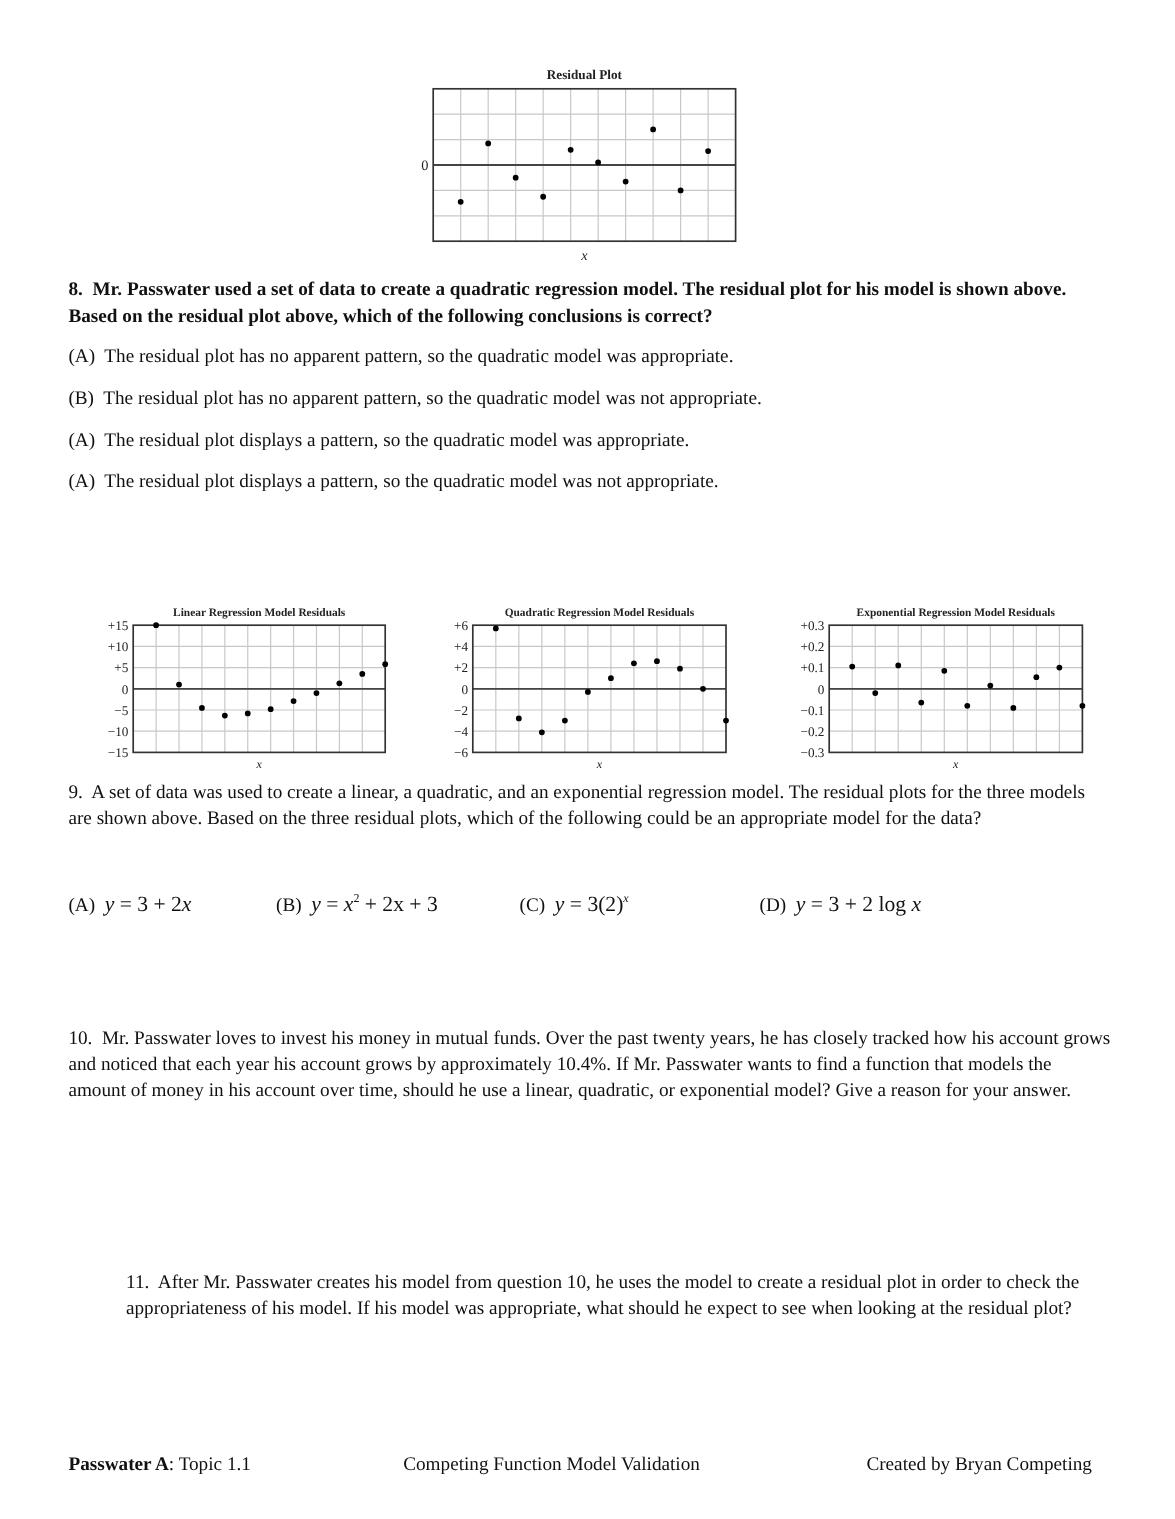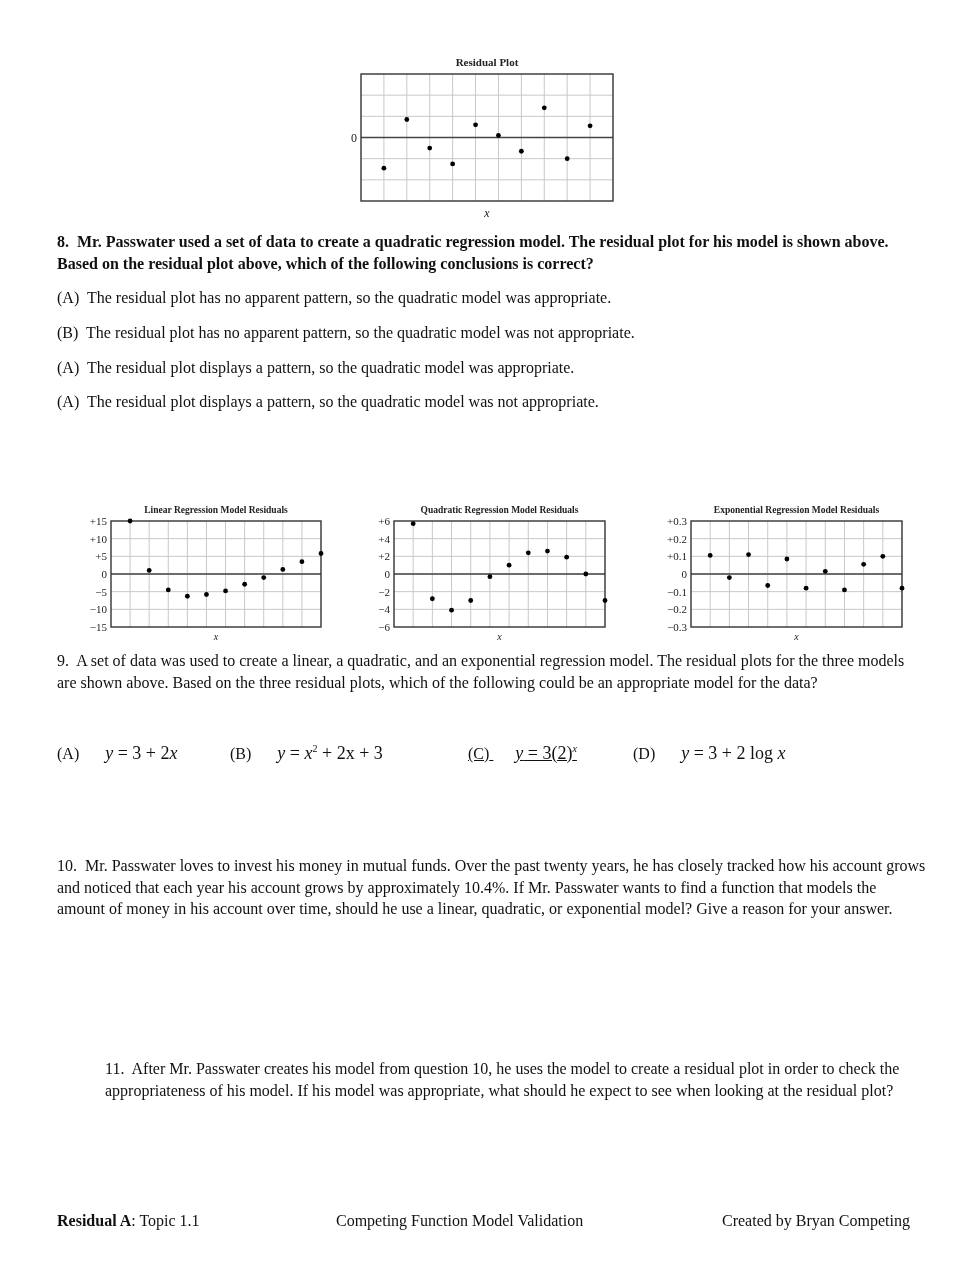--- a/index.html
+++ b/index.html
@@ -2,21 +2,21 @@
 <html><head>
 <meta charset="utf-8">
 <style>
   html, body { margin: 0; padding: 0; background: #ffffff; }
   body { width: 979px; height: 1266px; position: relative; overflow: hidden;
          font-family: "Liberation Serif", "DejaVu Serif", serif; color: #111; }
   .abs { position: absolute; }
   .para { position: absolute; left: 57px; font-size: 16px; line-height: 21.5px; width: 870px; }
   .choice { position: absolute; left: 57px; font-size: 16px; line-height: 20px; white-space: nowrap; text-align: right; }
   .ans { position: absolute; font-size: 16px; white-space: nowrap; top: 743px; }
-  .ans .eq { font-size: 18px; margin-left: 22px; }
+  .ans .eq { font-size: 18px; margin-left: 4px; }
   .ans .eq i { font-style: italic; }
   svg text { font-family: "Liberation Serif", "DejaVu Serif", serif; }
   .footer { position: absolute; top: 1212px; font-size: 16px; white-space: nowrap; }
 </style>
 </head>
 <body>
 
 <svg class="abs" style="left:330px;top:50px;" width="300" height="175">
     <text x="157" y="16" text-anchor="middle" font-size="11" font-weight="bold" fill="#222">Residual Plot</text>
     <line x1="53.90909090909091" x2="53.90909090909091" y1="24" y2="151" stroke="#c8c8c8" stroke-width="1"></line>
@@ -195,36 +195,36 @@
 </div>
 
 <div class="ans" style="left:57px;">
   <span>(A)</span>
   <span class="eq"><i>y</i><span> = 3 + 2</span><i>x</i></span>
 </div>
 <div class="ans" style="left:230px;">
   <span>(B)</span>
   <span class="eq"><i>y</i><span> = </span><i>x</i><sup style="font-size:10px;">2</sup><span> + 2x + 3</span></span>
 </div>
-<div class="ans" style="left:468px;text-decoration:underline;">
+<div class="ans" style="left:433px;">
   <span>(C)</span>
   <span class="eq"><i>y</i><span> = 3(2)</span><sup style="font-size:10px;font-style:italic;">x</sup></span>
 </div>
 <div class="ans" style="left:633px;text-align:right;">
   <span>(D)</span>
   <span class="eq"><i>y</i><span> = 3 + 2 log </span><i>x</i></span>
 </div>
 
 <div class="para" style="top:855px;">
   <span>10.</span>&nbsp;
   <span>Mr. Passwater loves to invest his money in mutual funds.  Over the past twenty years, he has closely tracked how his account grows and noticed that each year his account grows by approximately 10.4%.  If Mr. Passwater wants to find a function that models the amount of money in his account over time, should he use a linear, quadratic, or exponential model?  Give a reason for your answer.</span>
 </div>
 
 <div class="para" style="top:1058px;margin-left:48px;">
   <span>11.</span>&nbsp;
   <span>After Mr. Passwater creates his model from question 10, he uses the model to create a residual plot in order to check the appropriateness of his model.  If his model was appropriate, what should he expect to see when looking at the residual plot?</span>
 </div>
 
 <div class="footer" style="left:57px;">
-  <b>Residual A</b><span>: Topic 1.1</span>
+  <b>Passwater A</b><span>: Topic 1.1</span>
 </div>
 <div class="footer" style="left:336px;">Competing Function Model Validation</div>
 <div class="footer" style="left:722px;">Created by Bryan Competing</div>
 
 </body></html>

